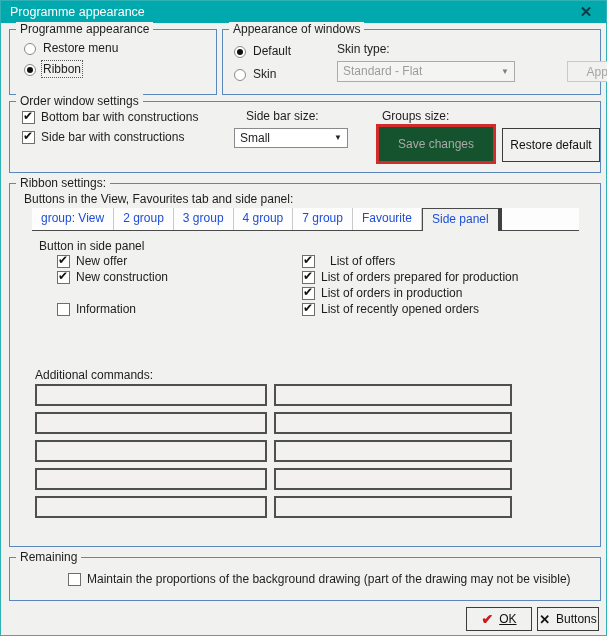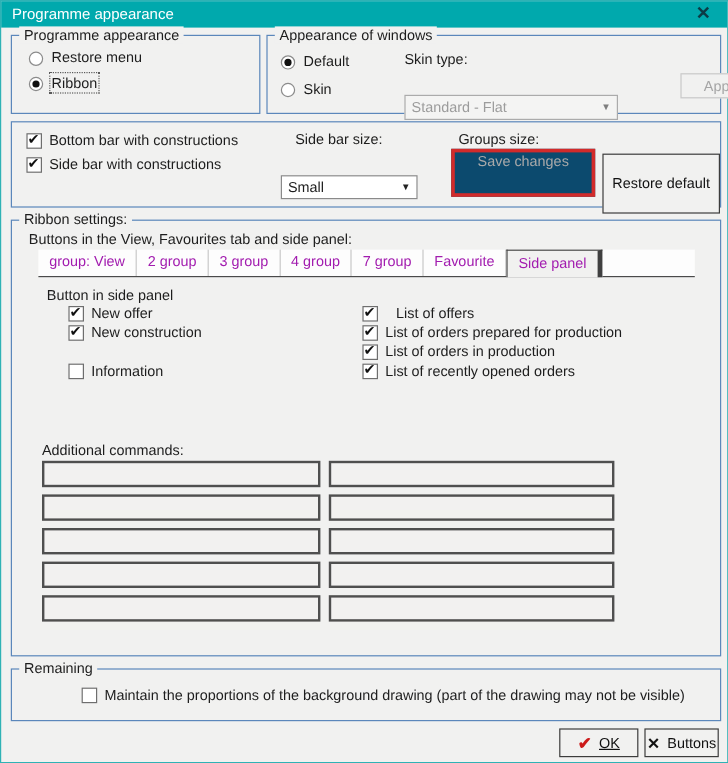--- a/index.html
+++ b/index.html
@@ -47,47 +47,47 @@
     border:1px solid #6e6e6e;box-sizing:border-box;
   }
   .checkbox.on::after{
     content:"\2714";position:absolute;left:0px;top:-2px;
     font-size:12px;color:#101010;line-height:13px;
   }
   .focus-dotted{outline:1px dotted #5a5a5a;outline-offset:1px;}
   
   .combo{
     position:absolute;background:#fff;border:1px solid #8a8a8a;
-    box-sizing:border-box;padding:2px 18px 0 5px;overflow:hidden;margin-top:18px;
+    box-sizing:border-box;padding:2px 18px 0 5px;overflow:hidden;
   }
   .combo .arrow{
     position:absolute;right:5px;top:50%;transform:translateY(-55%);
     font-size:8px;color:#222;
   }
   .combo.disabled{background:#f4f4f3;color:#9c9c9c;border-color:#ababab;}
   .combo.disabled .arrow{color:#7e7e7e;}
   .btn{
     position:absolute;background:#f1f1f0;border:1px solid #3c3c3c;
     box-sizing:border-box;display:flex;align-items:center;justify-content:center;
     cursor:pointer;color:#111;
   }
   .btn.disabled{border-color:#c9c9c9;color:#a5a5a5;cursor:default;margin-left:44px;}
   .red-highlight{
     position:absolute;border:3px solid #d22b2b;box-sizing:border-box;
-    display:flex;justify-content:center;
-    background:#0c4a6e;color:#a9a9a9;
+    display:flex;align-items:center;justify-content:center;
+    background:#14532d;color:#a9a9a9;
   }
   
   .tabstrip{
     position:absolute;display:flex;align-items:stretch;height:23px;
     background:#fdfdfd;border-bottom:1px solid #4a4a4a;box-sizing:border-box;
   }
   .tab{
     padding:0 9px;line-height:21px;border-right:1px solid #c9c9c9;
-    cursor:pointer;white-space:nowrap;color:#a21caf;
+    cursor:pointer;white-space:nowrap;color:#1d4ed8;
   }
   .tab.on{
     background:#f1f1f0;border:1px solid #4a4a4a;border-bottom:none;
     margin-bottom:-1px;line-height:20px;border-right:4px solid #404040;
   }
   .tab-filler{flex:1;}
   
   .slot{
     position:absolute;height:22px;background:#f2f1f0;
     border:2px solid #4f4f4f;box-sizing:border-box;cursor:pointer;
@@ -125,34 +125,35 @@
     <div class="combo disabled" style="left:114px;top:31px;width:178px;height:21px;">
       <span>Standard - Flat</span>
       <span class="arrow">▼</span>
     </div>
     <div class="btn disabled" style="left:300px;top:31px;width:69px;height:21px;">
       <span>Apply</span>
     </div>
   </div>
 
   <div class="groupbox" style="left:8px;top:100px;width:590px;height:70px;">
+    <span class="legend">Order window settings</span>
     <span class="checkbox on" style="left:12px;top:9px;"></span>
     <span class="lbl" style="left:31px;top:8px;">Bottom bar with constructions</span>
     <span class="checkbox on" style="left:12px;top:29px;"></span>
     <span class="lbl" style="left:31px;top:28px;">Side bar with constructions</span>
     <span class="lbl" style="left:236px;top:7px;">Side bar size:</span>
     <div class="combo" style="left:224px;top:26px;width:114px;height:20px;">
       <span>Small</span>
       <span class="arrow">▼</span>
     </div>
     <span class="lbl" style="left:372px;top:7px;">Groups size:</span>
     <div class="red-highlight" style="left:366px;top:22px;width:120px;height:40px;">
       <span>Save changes</span>
     </div>
-    <div class="btn" style="left:492px;top:26px;width:98px;height:50px;align-items:center;">
+    <div class="btn" style="left:492px;top:26px;width:98px;height:34px;align-items:center;">
       <span>Restore default</span>
     </div>
   </div>
 
   <div class="groupbox" style="left:8px;top:182px;width:590px;height:362px;">
     <span class="legend">Ribbon settings:</span>
     <span class="lbl" style="left:14px;top:8px;">Buttons in the View, Favourites tab and side panel:</span>
 
     <div class="tabstrip" style="left:22px;top:24px;width:547px;">
       <span class="tab">group: View</span>

